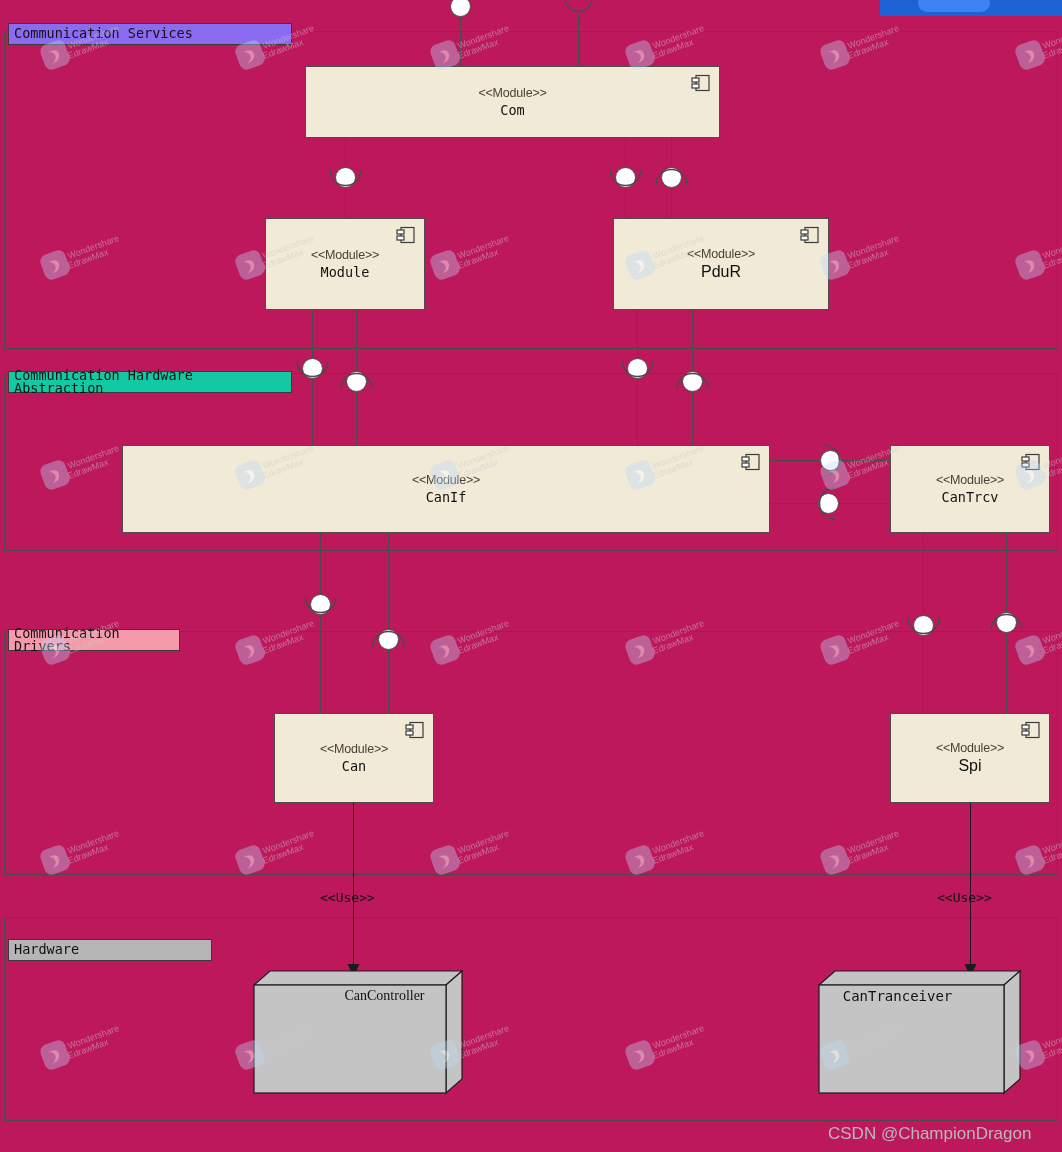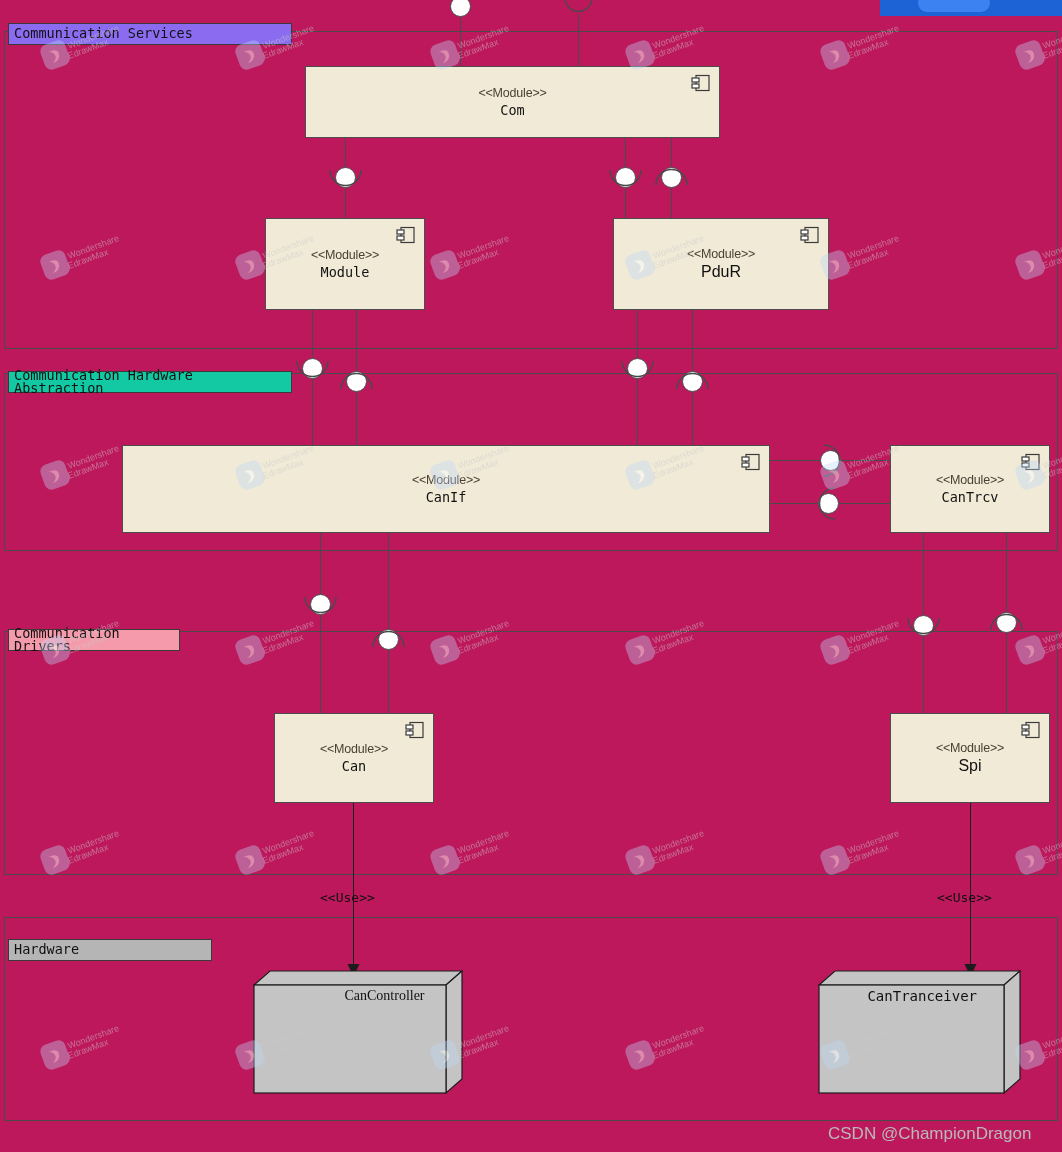--- a/index.html
+++ b/index.html
@@ -248,21 +248,21 @@
     <div style="position:absolute;left:0;top:18px;width:193px;text-align:center;
                 font-family:Liberation Serif, serif;font-size:14px;color:#111;margin-left:35px;">CanController</div>
   </div>
 
   <div class="hw" style="left:818px;top:970px;width:203px;height:125px;">
     <svg style="position:absolute;left:0;top:0;" width="203" height="125" viewBox="0 0 203 125">
       <polygon points="1,15 17,1 202,1 186,15" fill="#c4c4c4" stroke="#1c1c1c" stroke-width="1.2"></polygon>
       <polygon points="186,15 202,1 202,109 186,123" fill="#c4c4c4" stroke="#1c1c1c" stroke-width="1.2"></polygon>
       <rect x="1" y="15" width="185" height="108" fill="#c4c4c4" stroke="#1c1c1c" stroke-width="1.2"></rect>
     </svg>
-    <div style="position:absolute;left:0;top:18px;width:159px;text-align:right;
+    <div style="position:absolute;left:0;top:18px;width:159px;text-align:center;
                 font-family:'DejaVu Sans Mono','Liberation Mono',monospace;font-size:14px;color:#111;">CanTranceiver</div>
   </div>
 
   <svg class="ew" style="left:0;top:0;width:1062px;height:1152px;" viewBox="0 0 1062 1152">
     <defs>
       <g id="wmk">
         <g transform="rotate(-20)">
           <rect x="-13" y="-13" width="26" height="26" rx="7" fill="#bcd8f7" opacity="0.75"></rect>
           <path d="M-5 -5 q10 -1 9 6 q-1 6 -9 6 q6 -3 5 -7 q-1 -4 -5 -5 z" fill="#ffffff" opacity="0.95"></path>
         </g>

